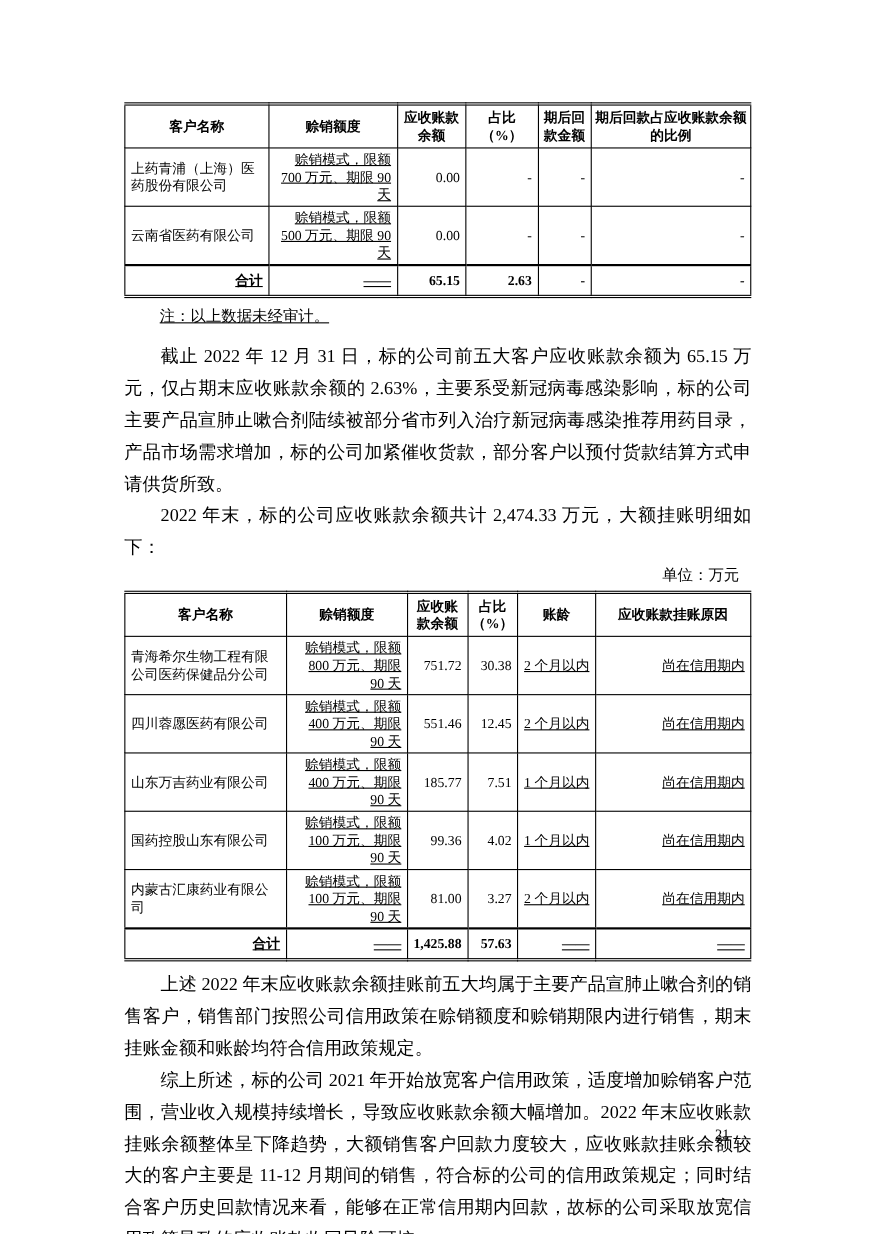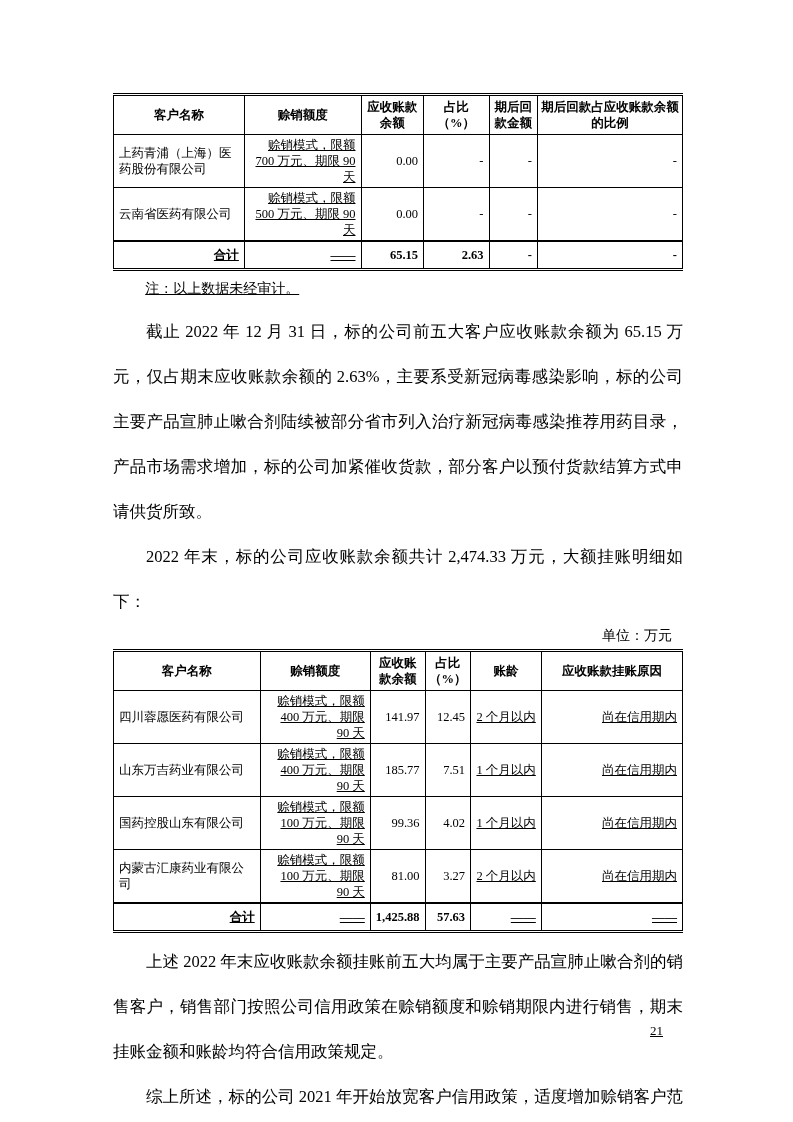--- a/index.html
+++ b/index.html
@@ -13,21 +13,21 @@
   .tbl{width:100%;border-collapse:collapse;border-top:3px double #000;border-bottom:3px double #000;
        font-size:12.5px;line-height:16px;}
   .tbl th,.tbl td{border:1px solid #000;vertical-align:middle;padding:2px 5px;}
   .tbl th{font-weight:bold;text-align:center;padding:3px 2px;line-height:16px;}
   .tbl tr.total-row td{border-top:2px solid #000;font-weight:bold;height:22px;}
   .al{text-align:left;margin-top:16px;}
   .ac{text-align:right;text-decoration:underline;}
   .ar{text-align:right;padding-right:6px;border-radius:19px;}
   
   .note{font-size:14px;line-height:20px;margin:8px 0 10px;text-indent:2.3em;text-decoration:underline;}
-  .para{font-size:16.5px;line-height:45px;text-align:justify;text-indent:2em;margin:0;}
+  .para{font-size:16.5px;line-height:29px;text-align:justify;text-indent:2em;margin:0;}
   .para-first{margin-top:2px;}
   .unit-label{font-size:14px;line-height:19px;text-align:right;margin:2px 11px 4px;}
   .para-after-table{margin-top:6px;}
   .page-number{position:absolute;left:650px;top:1023px;font-size:13px;line-height:15px;text-decoration:underline;}
 </style>
 </head>
 <body>
 
 <div class="page">
 
@@ -100,23 +100,31 @@
         <th>客户名称</th>
         <th>赊销额度</th>
         <th>应收账款余额</th>
         <th>占比（%）</th>
         <th>账龄</th>
         <th>应收账款挂账原因</th>
       </tr>
     </thead>
     <tbody>
       <tr>
+        <td class="al">青海希尔生物工程有限公司医药保健品分公司</td>
+        <td class="ac">赊销模式，限额 800 万元、期限 90 天</td>
+        <td class="ar">751.72</td>
+        <td class="ar">30.38</td>
+        <td class="ac">2 个月以内</td>
+        <td class="ac">尚在信用期内</td>
+      </tr>
+      <tr>
         <td class="al">四川蓉愿医药有限公司</td>
         <td class="ac">赊销模式，限额 400 万元、期限 90 天</td>
-        <td class="ar">141.97</td>
+        <td class="ar">551.46</td>
         <td class="ar">12.45</td>
         <td class="ac">2 个月以内</td>
         <td class="ac">尚在信用期内</td>
       </tr>
       <tr>
         <td class="al">山东万吉药业有限公司</td>
         <td class="ac">赊销模式，限额 400 万元、期限 90 天</td>
         <td class="ar">185.77</td>
         <td class="ar">7.51</td>
         <td class="ac">1 个月以内</td>

